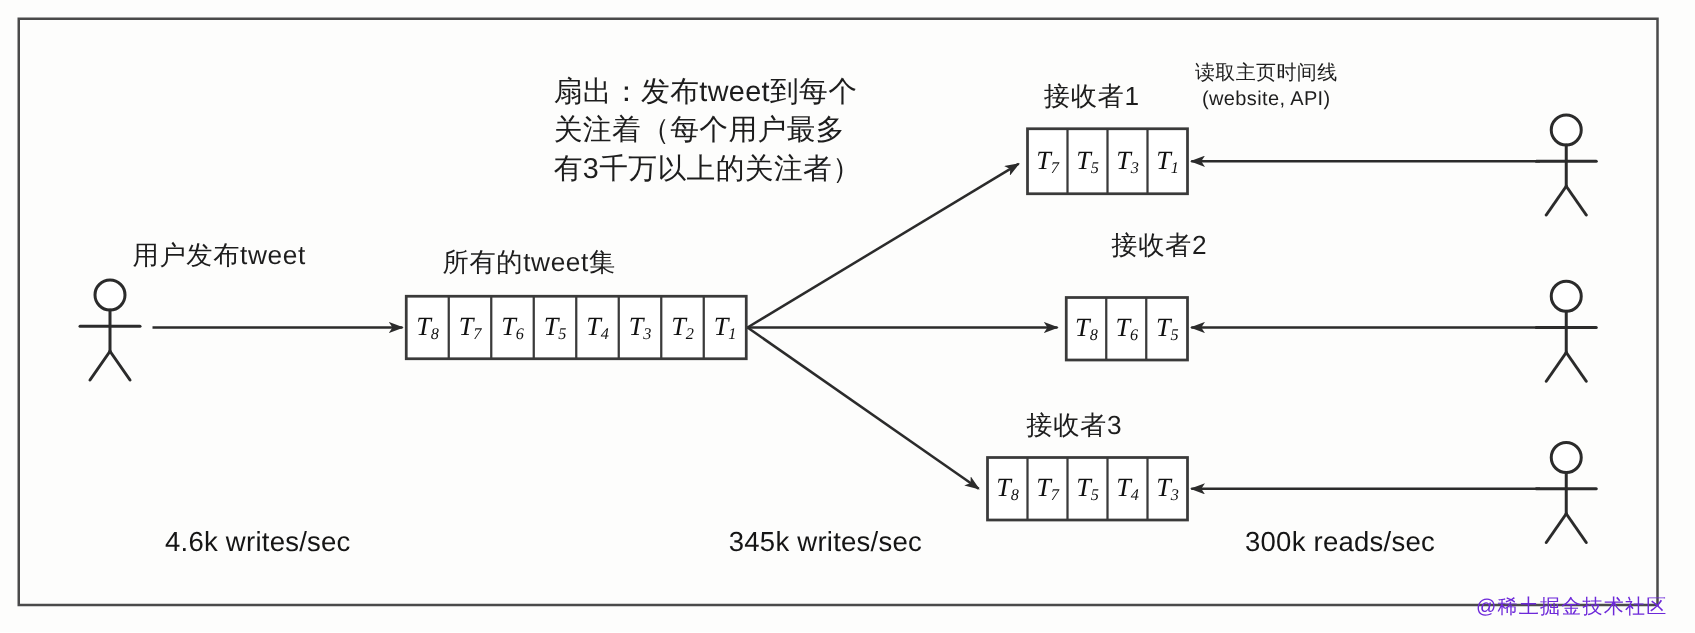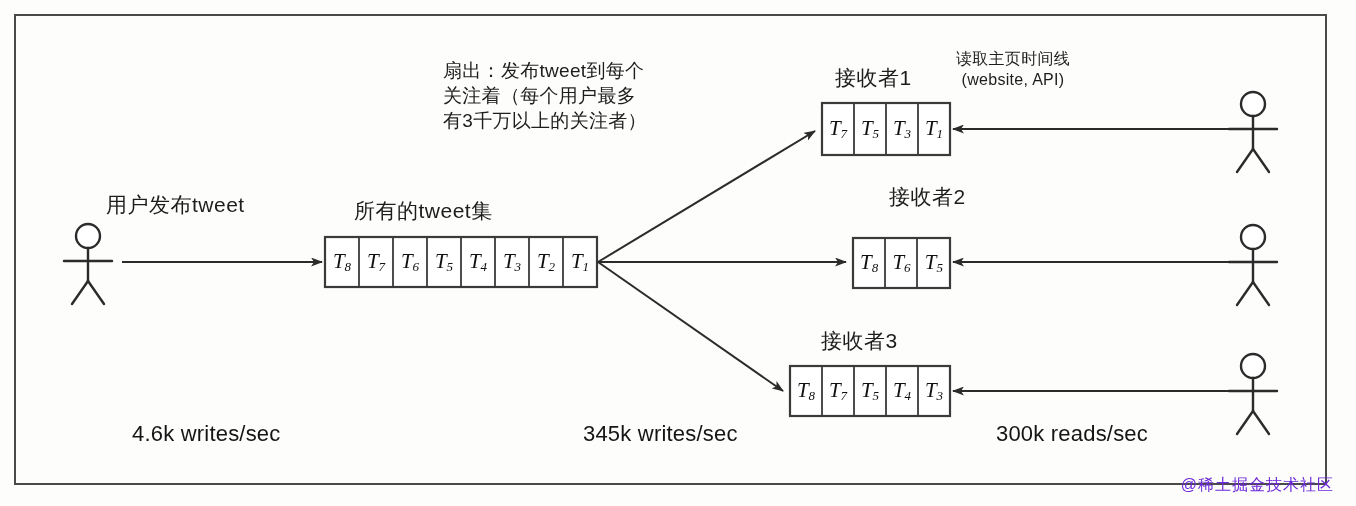--- a/index.html
+++ b/index.html
@@ -56,21 +56,21 @@
     position: absolute;
     color: #1d1d1d;
     white-space: pre;
     line-height: 1.32;
   }
   .cjk-title {
     font-size: 21px;
     letter-spacing: 0.5px;
   }
   .cjk-block {
-    font-size: 19px;
+    font-size: 23px;
     letter-spacing: 0.3px;
     text-align: left;
   }
   .cjk-center {
     font-size: 16px;
     text-align: center;
     letter-spacing: 0.3px;
   }
   .metric {
     font-size: 22px;

